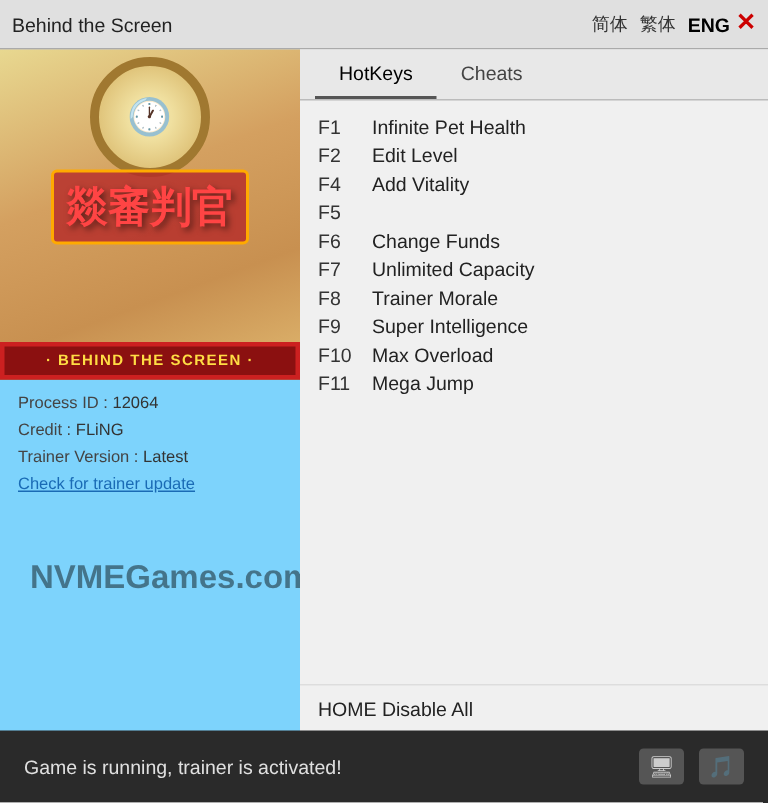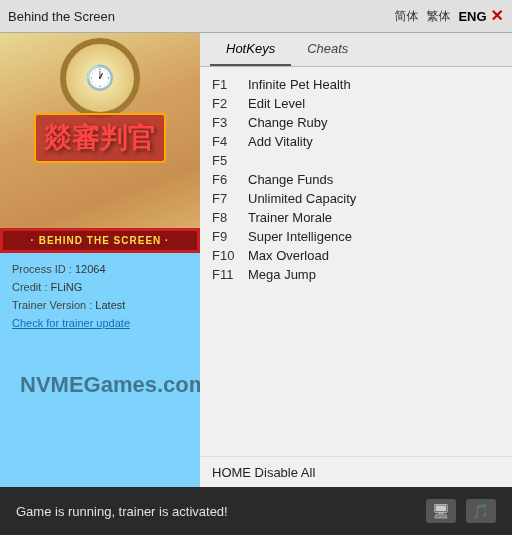--- a/index.html
+++ b/index.html
@@ -162,21 +162,20 @@
       flex: 1;
       background: #f0f0f0;
       display: flex;
       flex-direction: column;
     }
     .tab-bar {
       display: flex;
       border-bottom: 1px solid #bbb;
       background: #e8e8e8;
       padding: 0 10px;
-      font-style: italic;
     }
     .tab {
       padding: 8px 16px;
       font-size: 13px;
       color: #444;
       cursor: pointer;
       border-bottom: 2px solid transparent;
     }
     .tab.active {
       color: #000;
@@ -301,24 +300,20 @@
     <div class="hotkeys-list">
     <div class="hotkey-item">
           <span class="hotkey-key">F1</span>
           <span class="hotkey-action">Infinite Pet Health</span>
         </div>
         <div class="hotkey-item">
           <span class="hotkey-key">F2</span>
           <span class="hotkey-action">Edit Level</span>
         </div>
         <div class="hotkey-item">
-          <span class="hotkey-key">F3</span>
-          <span class="hotkey-action">Change Ruby</span>
-        </div>
-        <div class="hotkey-item">
           <span class="hotkey-key">F4</span>
           <span class="hotkey-action">Add Vitality</span>
         </div>
         <div class="hotkey-item">
           <span class="hotkey-key">F5</span>
         </div>
         <div class="hotkey-item">
           <span class="hotkey-key">F6</span>
           <span class="hotkey-action">Change Funds</span>
         </div>

